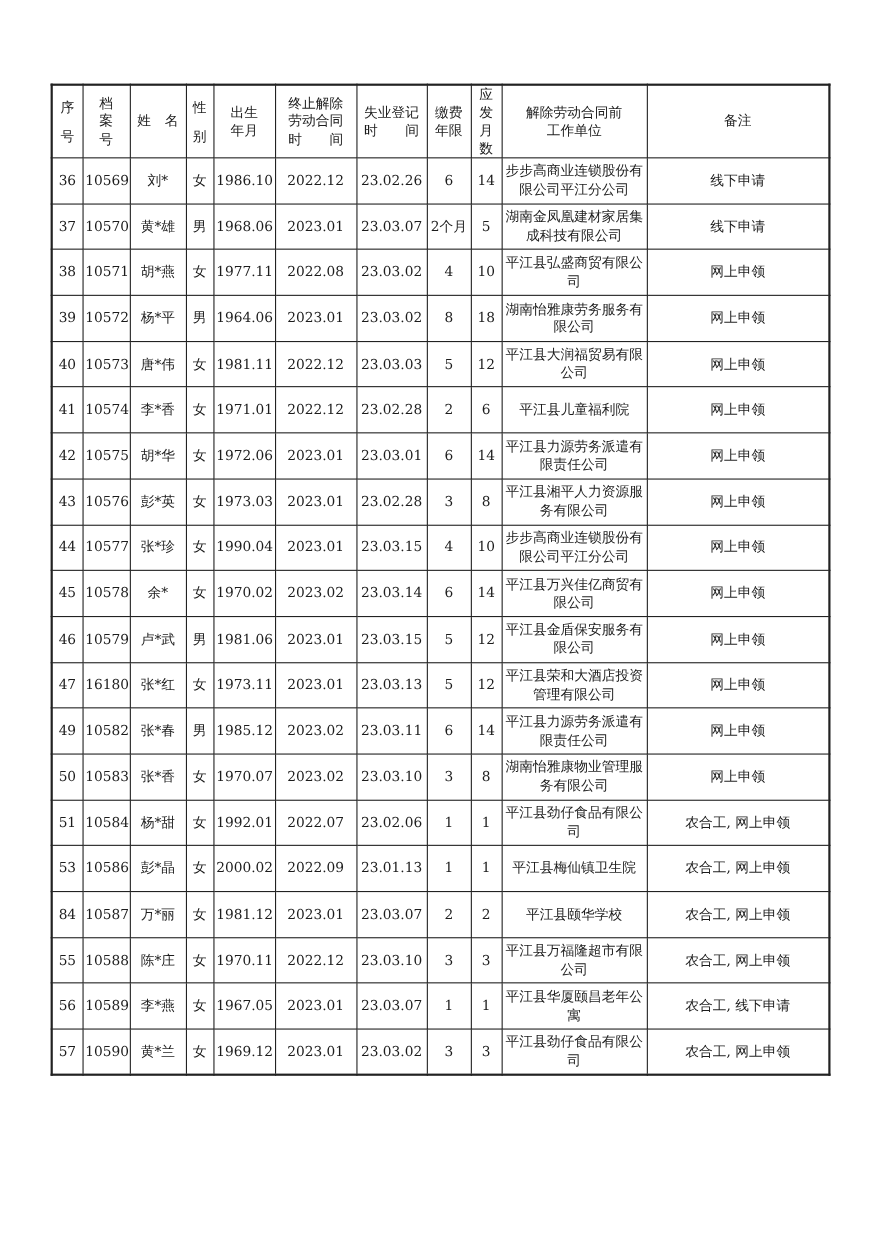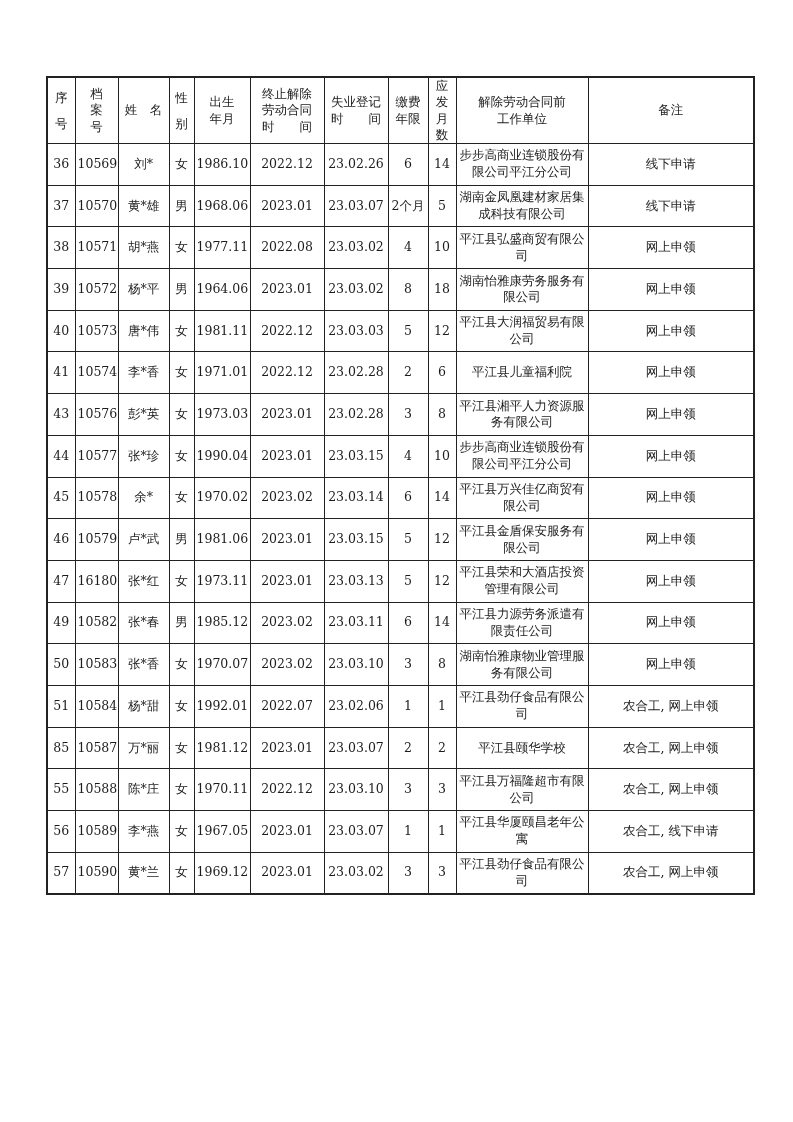--- a/index.html
+++ b/index.html
@@ -173,20 +173,33 @@
           <td>女</td>
           <td>1971.01</td>
           <td>2022.12</td>
           <td>23.02.28</td>
           <td>2</td>
           <td>6</td>
           <td>平江县儿童福利院</td>
           <td>网上申领</td>
         </tr>
         <tr>
+          <td>42</td>
+          <td>10575</td>
+          <td>胡*华</td>
+          <td>女</td>
+          <td>1972.06</td>
+          <td>2023.01</td>
+          <td>23.03.01</td>
+          <td>6</td>
+          <td>14</td>
+          <td>平江县力源劳务派遣有限责任公司</td>
+          <td>网上申领</td>
+        </tr>
+        <tr>
           <td>43</td>
           <td>10576</td>
           <td>彭*英</td>
           <td>女</td>
           <td>1973.03</td>
           <td>2023.01</td>
           <td>23.02.28</td>
           <td>3</td>
           <td>8</td>
           <td>平江县湘平人力资源服务有限公司</td>
@@ -277,21 +290,34 @@
           <td>女</td>
           <td>1992.01</td>
           <td>2022.07</td>
           <td>23.02.06</td>
           <td>1</td>
           <td>1</td>
           <td>平江县劲仔食品有限公司</td>
           <td>农合工, 网上申领</td>
         </tr>
         <tr>
-          <td>85</td>
+          <td>53</td>
+          <td>10586</td>
+          <td>彭*晶</td>
+          <td>女</td>
+          <td>2000.02</td>
+          <td>2022.09</td>
+          <td>23.01.13</td>
+          <td>1</td>
+          <td>1</td>
+          <td>平江县梅仙镇卫生院</td>
+          <td>农合工, 网上申领</td>
+        </tr>
+        <tr>
+          <td>84</td>
           <td>10587</td>
           <td>万*丽</td>
           <td>女</td>
           <td>1981.12</td>
           <td>2023.01</td>
           <td>23.03.07</td>
           <td>2</td>
           <td>2</td>
           <td>平江县颐华学校</td>
           <td>农合工, 网上申领</td>

